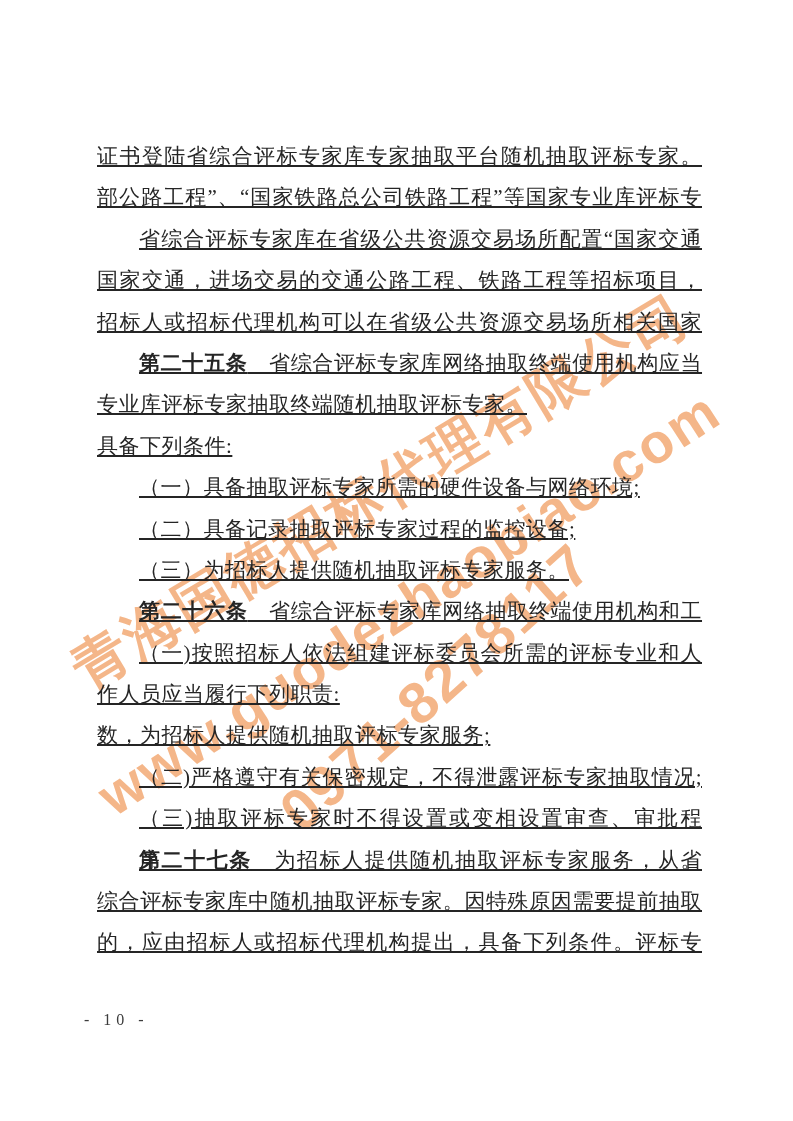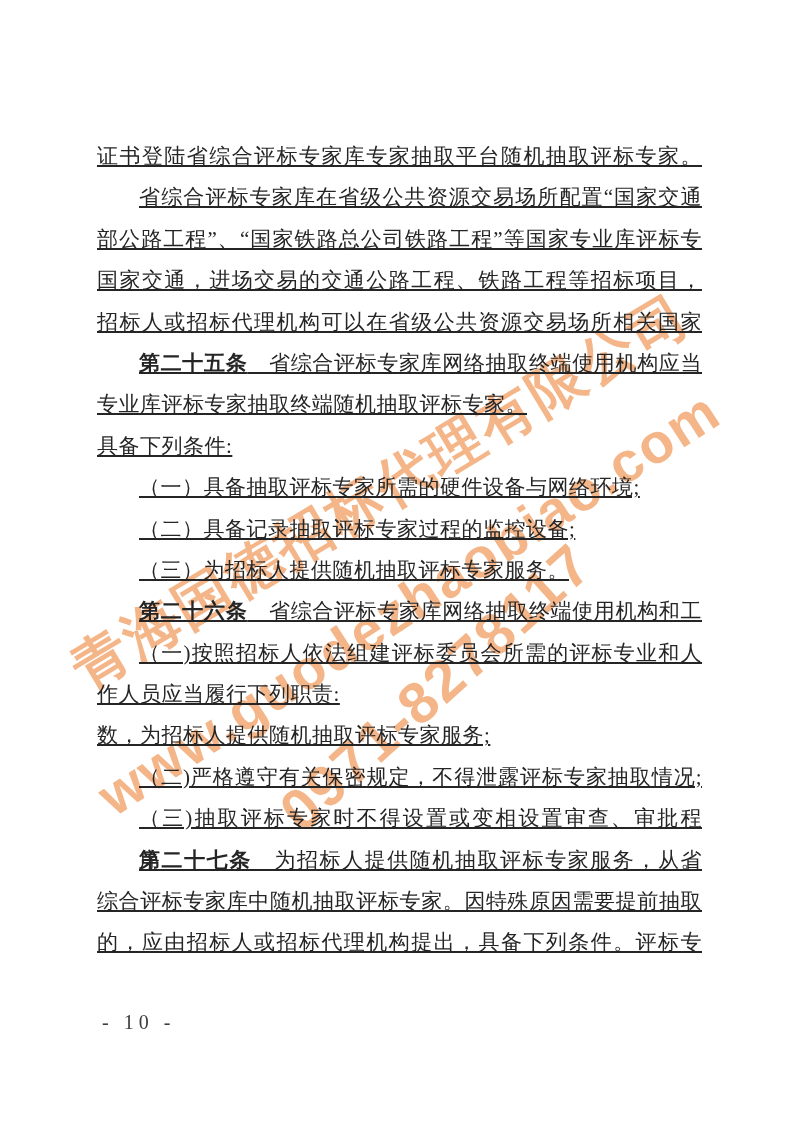--- a/index.html
+++ b/index.html
@@ -43,41 +43,41 @@
     letter-spacing: 0.5px;
     text-decoration: underline;
   }
   .line.indent { padding-left: 42px; }
   .line.fill   { text-align-last: justify; }
   .bold-part   { font-weight: 700; }
   
   .page-number {
     position: absolute;
     z-index: 1;
-    left: 102px;
+    left: 84px;
     top: 1011px;
-    font-size: 20px;
+    font-size: 16px;
     letter-spacing: 5px;
     color: #3c3c3c;
     font-family: "Liberation Serif", "DejaVu Serif", serif;
   }
 </style>
 </head>
 <body>
 
 <div class="page">
 
   <div class="wm wm-company">青海国德招标代理有限公司</div>
   <div class="wm wm-website">www.guodezhaobiao.com</div>
   <div class="wm wm-phone">0971-8278117</div>
 
   <div class="textblock">
     <div class="line fill"><span>证书登陆省综合评标专家库专家抽取平台随机抽取评标专家。</span></div>
+    <div class="line fill"><span>部公路工程”、“国家铁路总公司铁路工程”等国家专业库评标专</span></div>
     <div class="line indent fill"><span>省综合评标专家库在省级公共资源交易场所配置“国家交通</span></div>
-    <div class="line fill"><span>部公路工程”、“国家铁路总公司铁路工程”等国家专业库评标专</span></div>
     <div class="line fill"><span>国家交通，进场交易的交通公路工程、铁路工程等招标项目，</span></div>
     <div class="line fill"><span>招标人或招标代理机构可以在省级公共资源交易场所相关国家</span></div>
     <div class="line indent fill"><span class="bold-part">第二十五条</span><span>　省综合评标专家库网络抽取终端使用机构应当</span></div>
     <div class="line"><span>专业库评标专家抽取终端随机抽取评标专家。</span></div>
     <div class="line"><span>具备下列条件:</span></div>
     <div class="line indent"><span>（一）具备抽取评标专家所需的硬件设备与网络环境;</span></div>
     <div class="line indent"><span>（二）具备记录抽取评标专家过程的监控设备;</span></div>
     <div class="line indent"><span>（三）为招标人提供随机抽取评标专家服务。</span></div>
     <div class="line indent fill"><span class="bold-part">第二十六条</span><span>　省综合评标专家库网络抽取终端使用机构和工</span></div>
     <div class="line indent fill"><span>（一)按照招标人依法组建评标委员会所需的评标专业和人</span></div>

